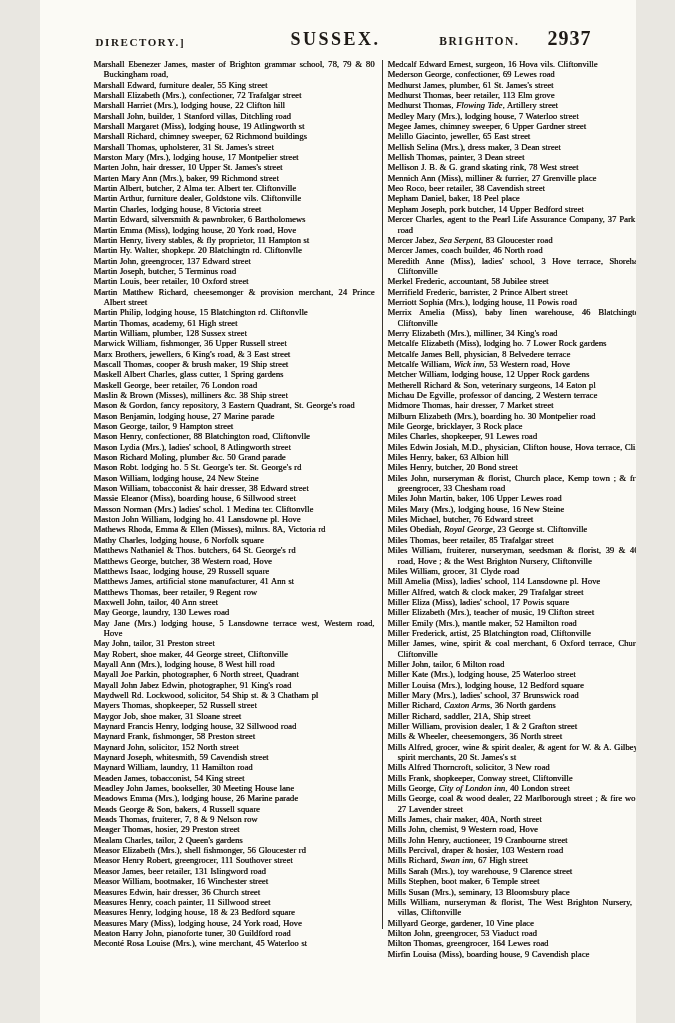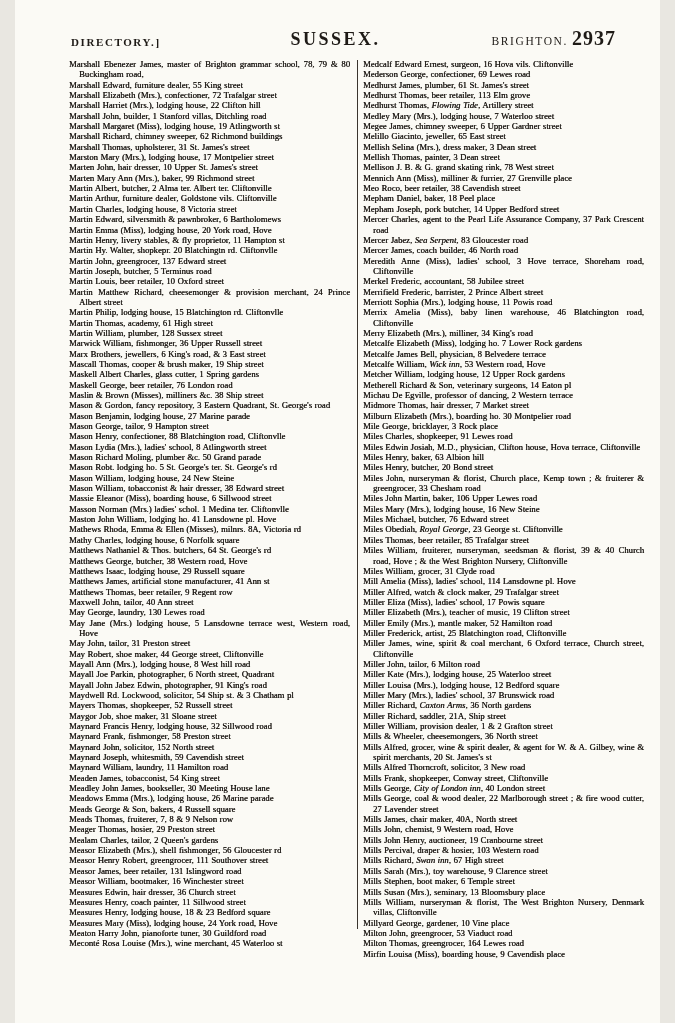--- a/index.html
+++ b/index.html
@@ -2,21 +2,21 @@
 <html><head>
 <meta charset="utf-8">
 <style>
   html,body{margin:0;padding:0;}
   body{
     background:#e9e7e1;
     font-family:"Liberation Serif", serif;
   }
   .page{
     position:relative;
-    width:645px;height:1023px;
+    width:596px;height:1023px;
     margin:0 auto;
     box-sizing:border-box;
     background:var(--paper,#fbfaf5);
     color:var(--ink,#1e1a16);
     padding:24px 44px 20px 54px;
     overflow:hidden;
   }
   .hdr{
     position:relative;
     height:26px;
@@ -29,22 +29,22 @@
   .hdr-title{
     position:absolute;left:0;right:14px;bottom:0;
     text-align:center;
     font-weight:bold;font-size:18px;letter-spacing:2.5px;
   }
   .hdr-right{
     position:absolute;right:0;bottom:0;
     display:flex;align-items:baseline;
   }
   .hdr-place{
-    font-weight:normal;font-size:11.5px;letter-spacing:1.6px;
-    margin-right:4px;
+    font-weight:bold;font-size:11.5px;letter-spacing:1.6px;
+    margin-right:28px;
   }
   .hdr-num{
     font-weight:bold;font-size:20px;letter-spacing:1px;
   }
   .cols{
     display:flex;
     align-items:stretch;
   }
   .col{
     width:281px;

